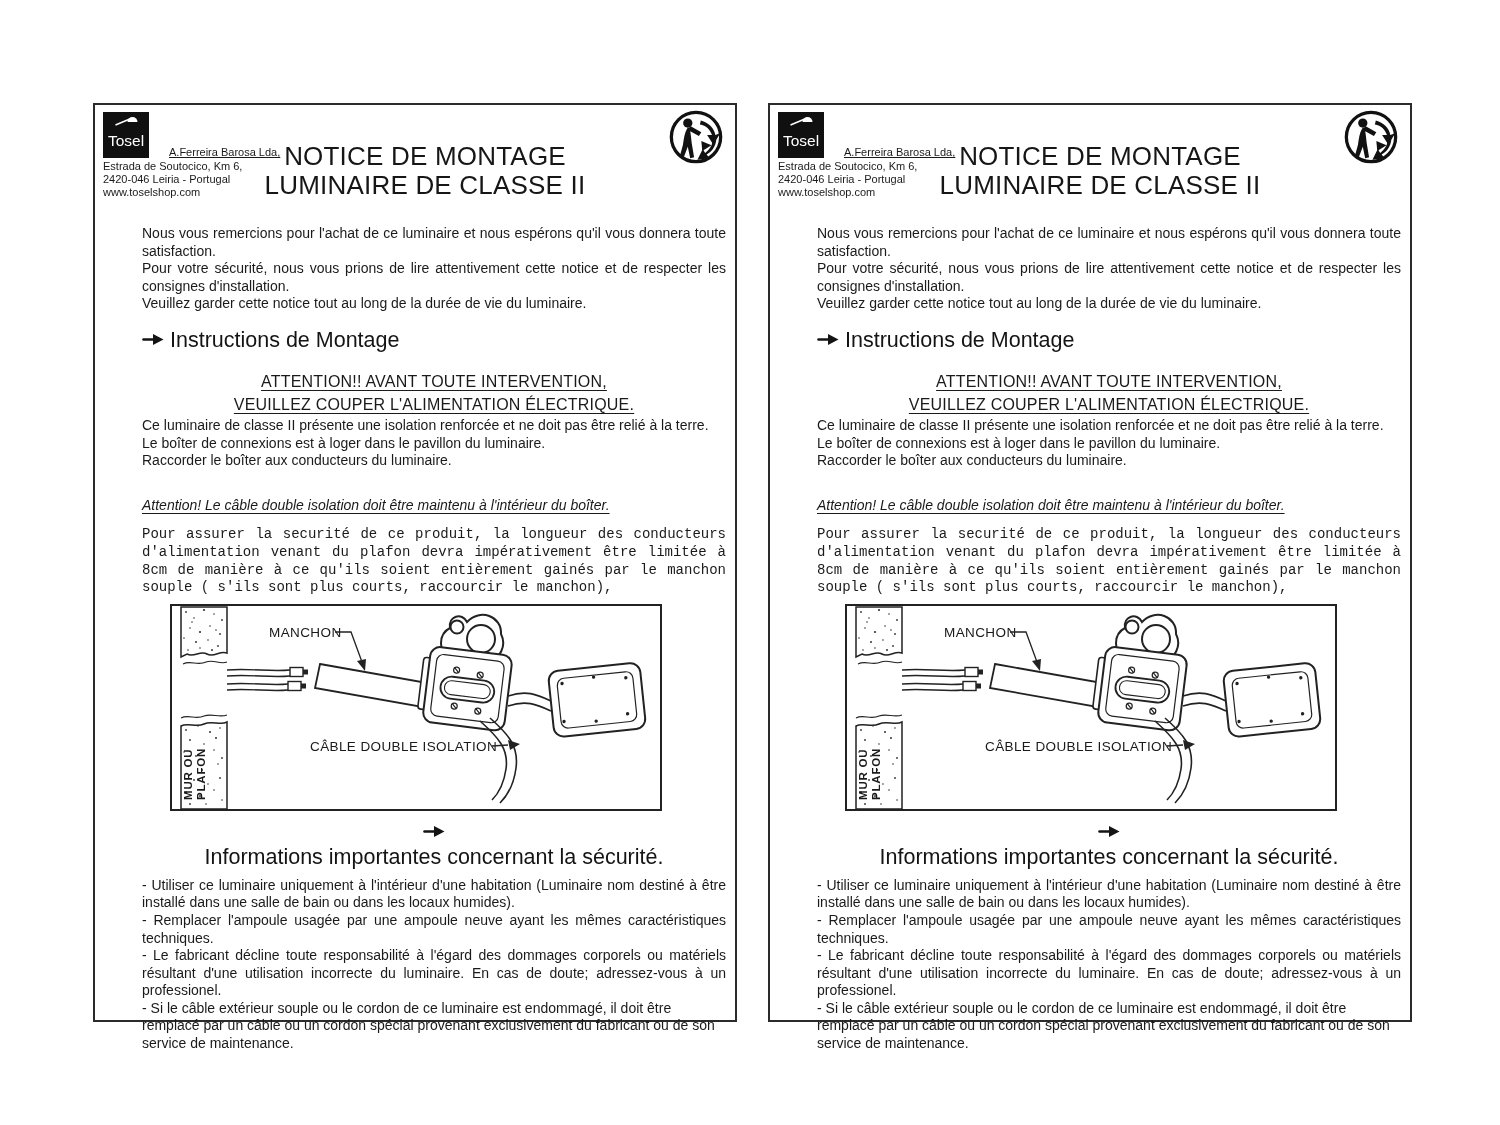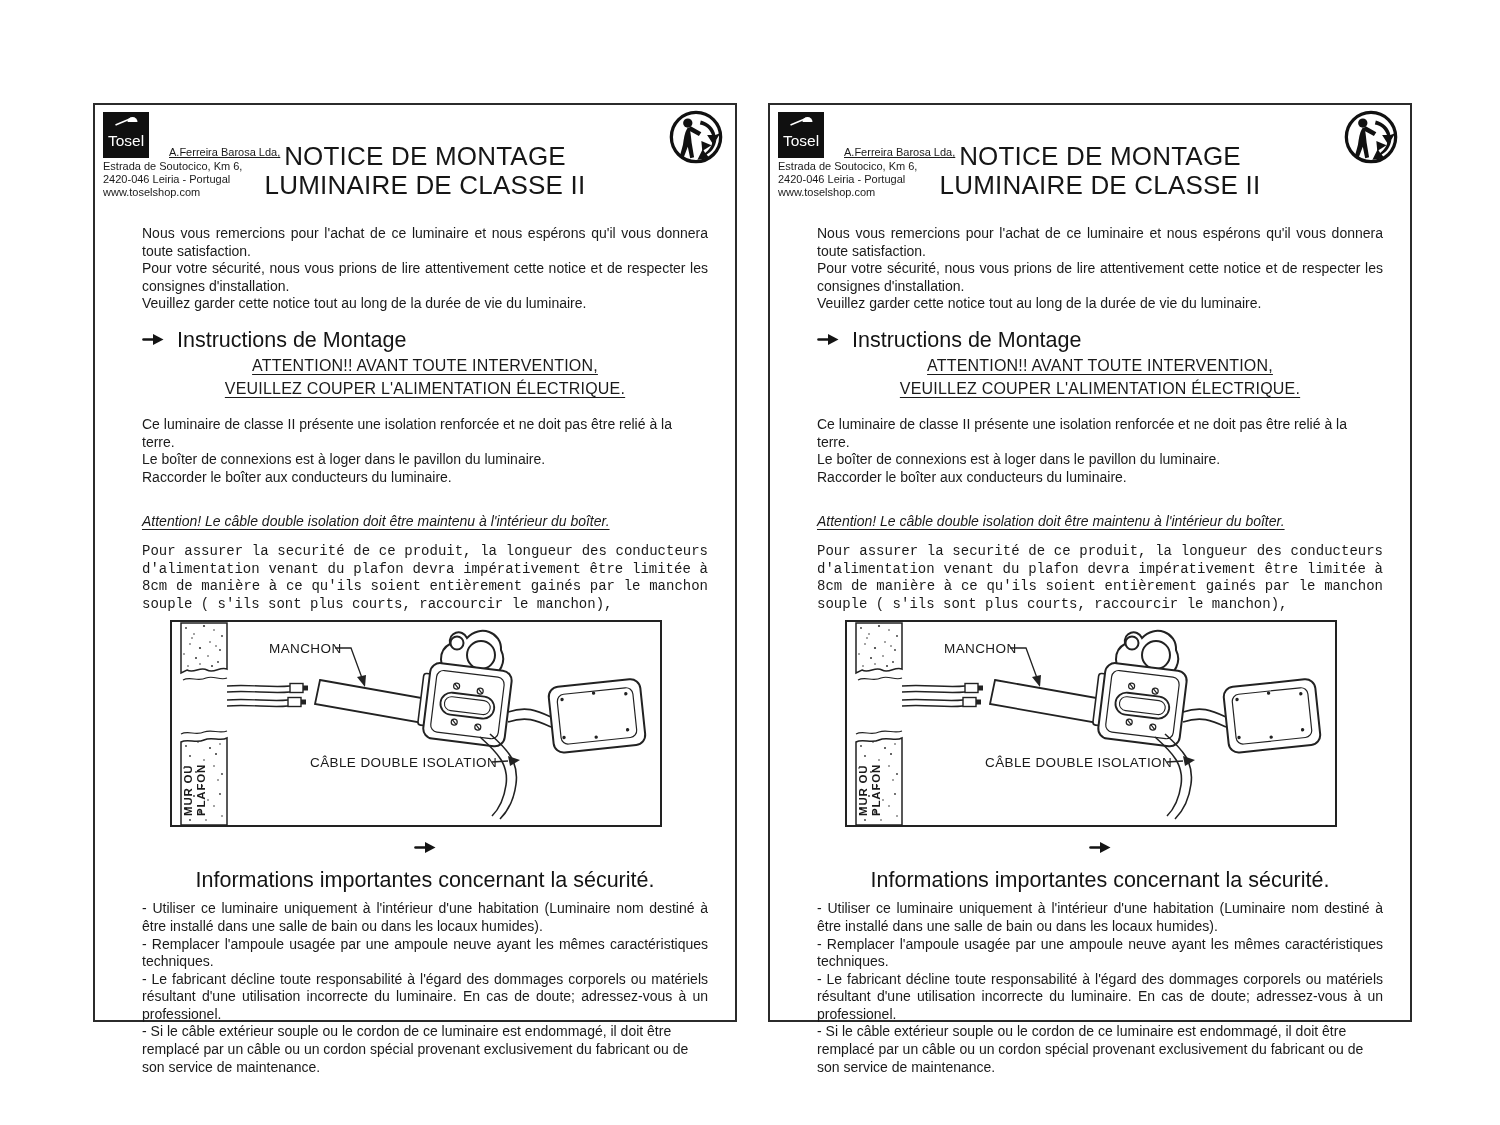--- a/index.html
+++ b/index.html
@@ -17,29 +17,29 @@
 
   
   .logo-box{position:absolute;left:8px;top:7px;width:46px;height:46px;}
   .company{position:absolute;left:74px;top:41px;font-size:11px;white-space:nowrap;text-decoration:underline;}
   .addr{position:absolute;left:8px;top:55px;font-size:11px;line-height:13px;}
   .title{position:absolute;left:80px;right:60px;top:37px;text-align:center;
          font-size:26px;line-height:28.5px;letter-spacing:0.2px;color:#161616;}
   .triman{position:absolute;right:9px;top:4px;width:60px;height:58px;}
 
   
-  .content{position:absolute;top:120px;left:47px;right:27px;font-size:14px;line-height:17.6px;}
+  .content{position:absolute;top:120px;left:47px;right:9px;font-size:14px;line-height:17.6px;}
   .just{text-align:justify;text-justify:inter-word;}
-  .sec-head{display:flex;align-items:center;gap:13px;font-size:21.5px;line-height:26px;color:#141414;}
+  .sec-head{display:flex;align-items:center;gap:6px;font-size:21.5px;line-height:26px;color:#141414;}
   .sec-head .arrow{flex:0 0 auto;}
   .h-montage{margin-top:14px;}
   .h-securite{margin-top:14px;flex-direction:column;}
-  .attention{margin-top:1px;text-align:center;font-size:16px;line-height:23.5px;letter-spacing:0.2px;}
+  .attention{margin-top:17px;text-align:center;font-size:16px;line-height:23.5px;letter-spacing:0.2px;}
   .u{text-decoration:underline;text-underline-offset:3px;text-decoration-thickness:1.2px;}
-  .info-lines{margin-top:15px;}
+  .info-lines{}
   .cable-warning{margin-top:27px;font-style:italic;}
   .sleeve-note{margin-top:12px;font-family:Liberation Mono, monospace;}
   .diagram-wrap{margin-top:7px;margin-left:28px;width:492px;height:207px;}
   .bullets{margin-top:7px;}
   svg text{font-family:"Liberation Sans", sans-serif;}
   .dlabel{font-size:13.5px;letter-spacing:0.4px;fill:#1a1a1a;}
   .wlabel{font-size:11.5px;font-weight:700;letter-spacing:0.8px;fill:#1a1a1a;}
 </style>
 </head>
 <body>

